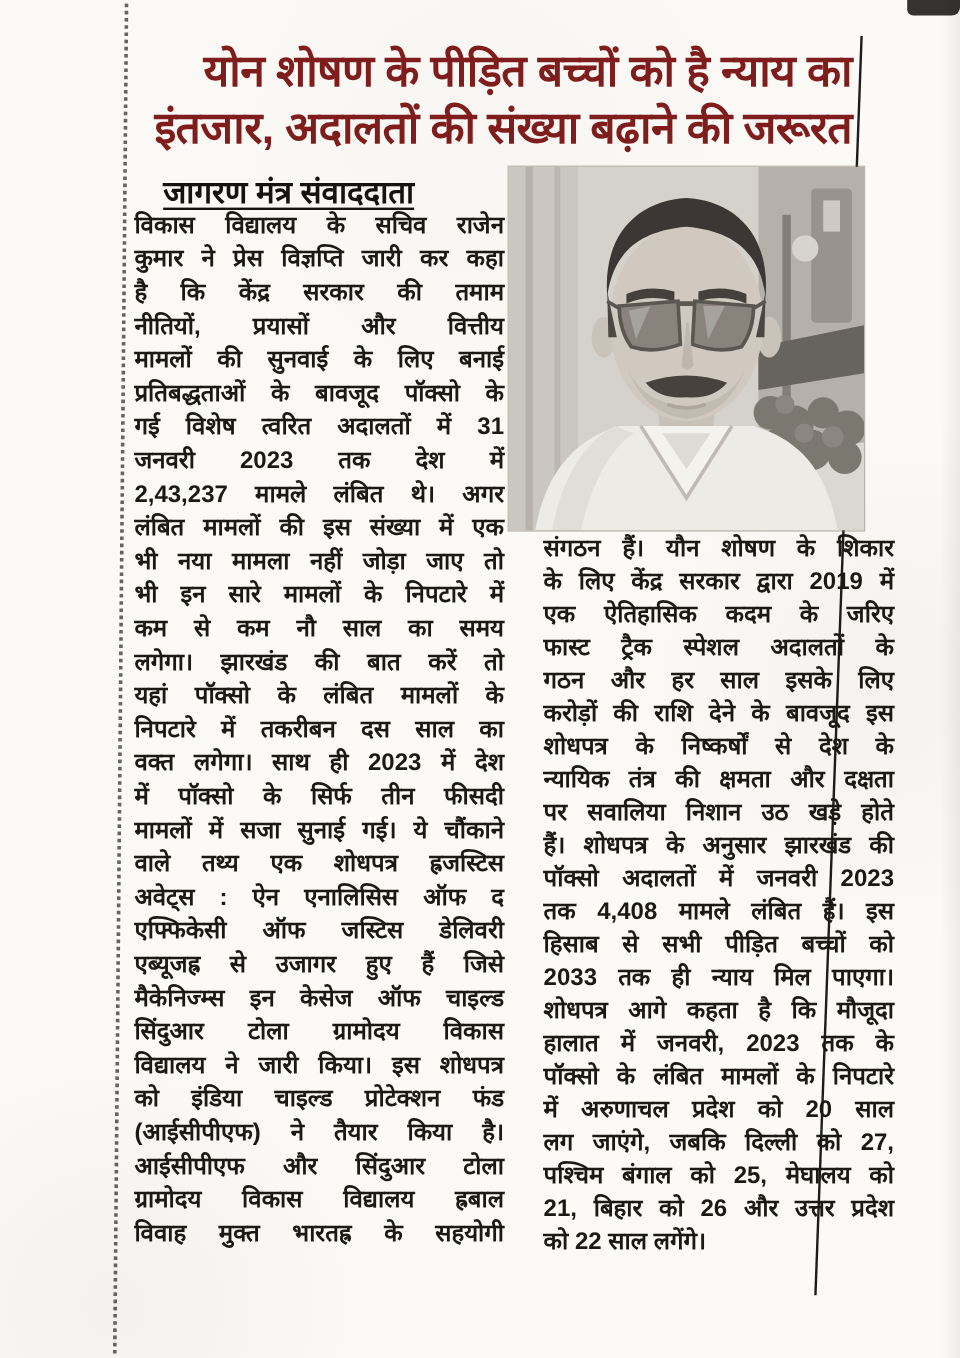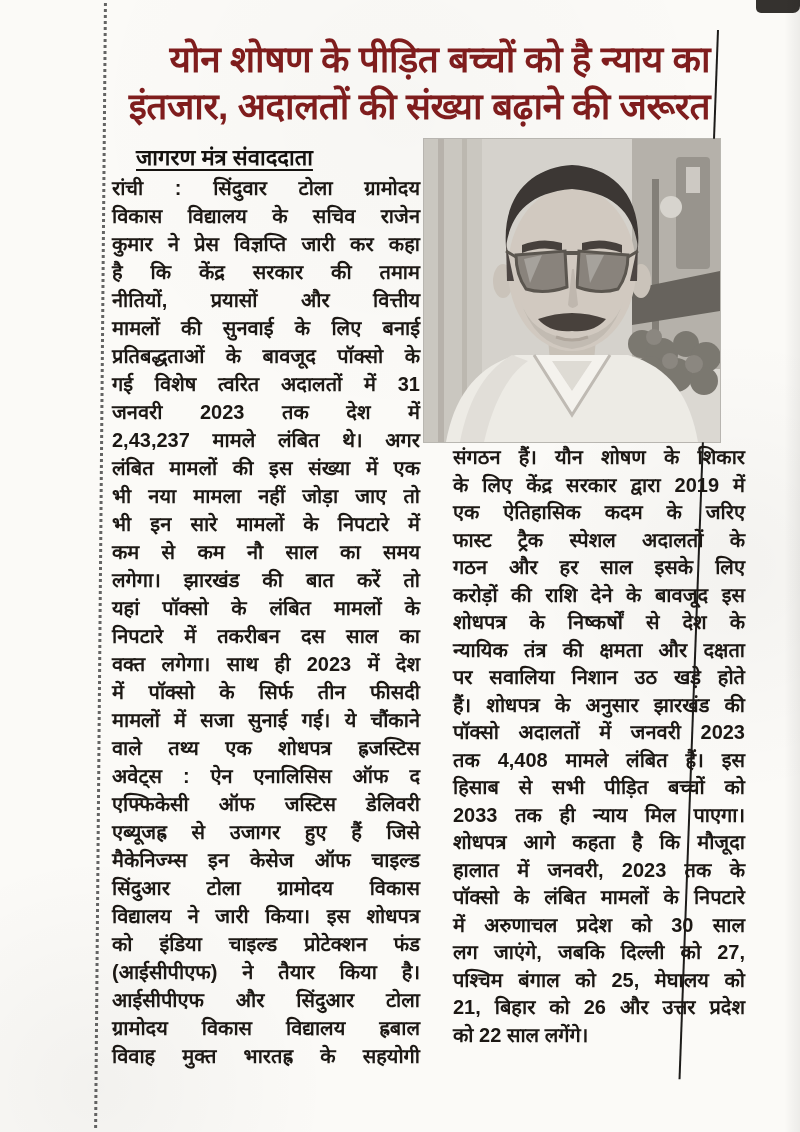--- a/index.html
+++ b/index.html
@@ -30,21 +30,21 @@
     position:absolute;right:0;top:0;width:16px;height:1132px;
     background:linear-gradient(to right, transparent, rgba(0,0,0,0.06));
   }
   .headline{
     position:absolute;left:108px;top:36px;width:602px;text-align:right;
     font-weight:700;font-size:37px;line-height:47px;letter-spacing:-0.5px;
     color:#7f1d1d;
   }
   .byline{
     position:absolute;left:136px;top:141px;
-    font-size:22px;font-weight:700;text-decoration:underline;
+    font-size:26px;font-weight:700;text-decoration:underline;
     text-underline-offset:4px;color:#15120f;
   }
   .photo-wrap{
     position:absolute;left:424px;top:139px;width:296px;height:303px;
     outline:1px solid rgba(120,115,108,0.5);
   }
   .photo-wrap svg{display:block;width:100%;height:100%;}
   .col{
     position:absolute;font-size:20px;font-weight:600;color:#1c1814;
   }
@@ -122,21 +122,20 @@
     <path d="M100 120 L118 116 L106 144 Z" fill="rgba(255,255,255,0.25)"></path>
     <path d="M162 116 L180 116 L166 144 Z" fill="rgba(255,255,255,0.25)"></path>
     <path d="M148 130 L144 166 Q148 172 154 166 L150 130 Z" fill="#b9b0a7"></path>
     <path d="M114 180 Q148 168 182 180 Q170 194 148 192 Q126 194 114 180 Z" fill="#352d29"></path>
     <path d="M132 198 Q148 204 164 198" stroke="#a79d94" stroke-width="3" fill="none"></path>
     <rect width="296" height="303" fill="rgba(246,244,240,0.10)"></rect>
   </svg>
 </div>
 
 <div id="left-col" class="col col-left">
-    <div class="body-line">रांची : सिंदुवार टोला ग्रामोदय</div>
     <div class="body-line">विकास विद्यालय के सचिव राजेन</div>
     <div class="body-line">कुमार ने प्रेस विज्ञप्ति जारी कर कहा</div>
     <div class="body-line">है कि केंद्र सरकार की तमाम</div>
     <div class="body-line">नीतियों, प्रयासों और वित्तीय</div>
     <div class="body-line">मामलों की सुनवाई के लिए बनाई</div>
     <div class="body-line">प्रतिबद्धताओं के बावजूद पॉक्सो के</div>
     <div class="body-line">गई विशेष त्वरित अदालतों में 31</div>
     <div class="body-line">जनवरी 2023 तक देश में</div>
     <div class="body-line">2,43,237 मामले लंबित थे। अगर</div>
     <div class="body-line">लंबित मामलों की इस संख्या में एक</div>
@@ -173,18 +172,18 @@
     <div class="body-line">न्यायिक तंत्र की क्षमता और दक्षता</div>
     <div class="body-line">पर सवालिया निशान उठ खड़े होते</div>
     <div class="body-line">हैं। शोधपत्र के अनुसार झारखंड की</div>
     <div class="body-line">पॉक्सो अदालतों में जनवरी 2023</div>
     <div class="body-line">तक 4,408 मामले लंबित हैं। इस</div>
     <div class="body-line">हिसाब से सभी पीड़ित बच्चों को</div>
     <div class="body-line">2033 तक ही न्याय मिल पाएगा।</div>
     <div class="body-line">शोधपत्र आगे कहता है कि मौजूदा</div>
     <div class="body-line">हालात में जनवरी, 2023 तक के</div>
     <div class="body-line">पॉक्सो के लंबित मामलों के निपटारे</div>
-    <div class="body-line">में अरुणाचल प्रदेश को 30 साल</div>
+    <div class="body-line">में अरुणाचल प्रदेश को 20 साल</div>
     <div class="body-line">लग जाएंगे, जबकि दिल्ली को 27,</div>
     <div class="body-line">पश्चिम बंगाल को 25, मेघालय को</div>
     <div class="body-line">21, बिहार को 26 और उत्तर प्रदेश</div>
     <div class="body-line last-line">को 22 साल लगेंगे।</div>
   </div>
 
 </body></html>

